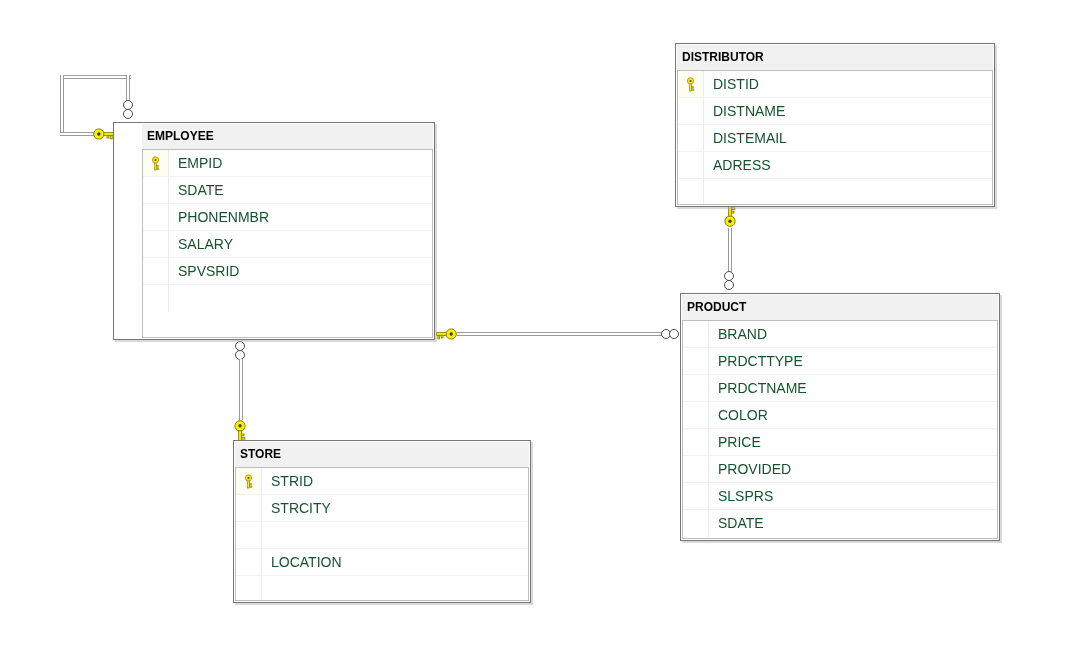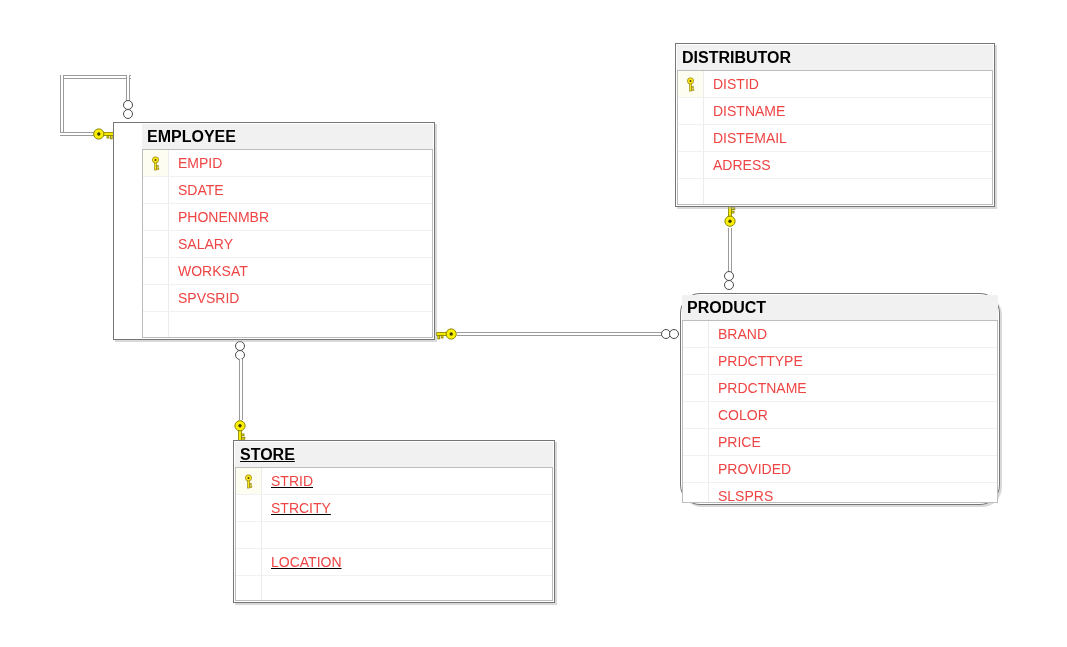--- a/index.html
+++ b/index.html
@@ -9,35 +9,35 @@
   }
 
   
   .tbl {
     position:absolute; box-sizing:border-box; background:#FFFFFF;
     border:1px solid #767676; padding:1px;
     box-shadow:2px 2px 0 rgba(170,170,170,.45);
   }
   .tbl-title {
     height:25px; line-height:25px; background:#F1F1F1; color:#000;
-    font-size:16px; font-weight:bold; padding-left:5px;
+    font-size:12px; font-weight:bold; padding-left:5px;
     white-space:nowrap; overflow:hidden;
   }
   .tbl-grid {
     box-sizing:border-box; border:1px solid #BDBDBD; background:#fff;
     height:calc(100% - 25px); overflow:hidden;
   }
   .row { display:flex; height:27px; box-sizing:border-box; border-bottom:1px solid #F1F1F1; }
   .keycell {
     flex:none; width:26px; box-sizing:border-box; border-right:1px solid #ECECEC;
     display:flex; align-items:center; justify-content:center; background:#FDFDF2;
   }
   .keycell.empty { background:#fff; }
   .namecell {
-    flex:1; padding-left:9px; font-size:14px; color:#ef4444; line-height:26px;
+    flex:1; padding-left:9px; font-size:14px; color:#14532d; line-height:26px;
     white-space:nowrap; overflow:hidden;
   }
 
   
   .hline { position:absolute; height:2px; background:#fff;
            border-top:1px solid #9B9B9B; border-bottom:1px solid #9B9B9B; }
   .vline { position:absolute; width:2px; background:#fff;
            border-left:1px solid #9B9B9B; border-right:1px solid #9B9B9B; }
   .inf   { position:absolute; width:10px; height:10px; box-sizing:border-box;
            border:1px solid #4A4A4A; border-radius:50%; background:#fff; }
@@ -127,24 +127,20 @@
       <div class="row">
         <div class="keycell empty"></div>
         <div class="namecell">PHONENMBR</div>
       </div>
       <div class="row">
         <div class="keycell empty"></div>
         <div class="namecell">SALARY</div>
       </div>
       <div class="row">
         <div class="keycell empty"></div>
-        <div class="namecell">WORKSAT</div>
-      </div>
-      <div class="row">
-        <div class="keycell empty"></div>
         <div class="namecell">SPVSRID</div>
       </div>
       <div class="row" style="border-bottom:none;">
         <div class="keycell empty"></div>
         <div class="namecell"></div>
       </div>
     </div>
   </div>
 
   <div class="tbl" style="left:675px;top:43px;width:320px;height:164px;">
@@ -174,21 +170,21 @@
         <div class="keycell empty"></div>
         <div class="namecell">ADRESS</div>
       </div>
       <div class="row" style="border-bottom:none;">
         <div class="keycell empty"></div>
         <div class="namecell"></div>
       </div>
     </div>
   </div>
 
-  <div class="tbl" style="left:680px;top:293px;width:320px;height:212px;border-radius:20px;">
+  <div class="tbl" style="left:680px;top:293px;width:320px;height:248px;">
     <div class="tbl-title">PRODUCT</div>
     <div class="tbl-grid">
       <div class="row">
         <div class="keycell empty"></div>
         <div class="namecell">BRAND</div>
       </div>
       <div class="row">
         <div class="keycell empty"></div>
         <div class="namecell">PRDCTTYPE</div>
       </div>
@@ -212,21 +208,21 @@
         <div class="keycell empty"></div>
         <div class="namecell">SLSPRS</div>
       </div>
       <div class="row" style="border-bottom:none;">
         <div class="keycell empty"></div>
         <div class="namecell">SDATE</div>
       </div>
     </div>
   </div>
 
-  <div class="tbl" style="left:233px;top:440px;width:322px;height:163px;text-decoration:underline;">
+  <div class="tbl" style="left:233px;top:440px;width:298px;height:163px;">
     <div class="tbl-title">STORE</div>
     <div class="tbl-grid">
       <div class="row">
         <div class="keycell">
           <svg width="9" height="15" viewBox="0 0 9 15">
             <rect x="3.6" y="6.5" width="1.9" height="7.5" fill="#FFE816" stroke="#97891A" stroke-width="0.7"></rect>
             <rect x="5.4" y="9.6" width="1.9" height="1.3" fill="#FFE816" stroke="#97891A" stroke-width="0.7"></rect>
             <rect x="5.4" y="12" width="2.4" height="1.3" fill="#FFE816" stroke="#97891A" stroke-width="0.7"></rect>
             <circle cx="4.5" cy="3.9" r="3.1" fill="#FFE816" stroke="#97891A" stroke-width="0.8"></circle>
             <circle cx="4.5" cy="3.9" r="1" fill="#4A4400"></circle>

